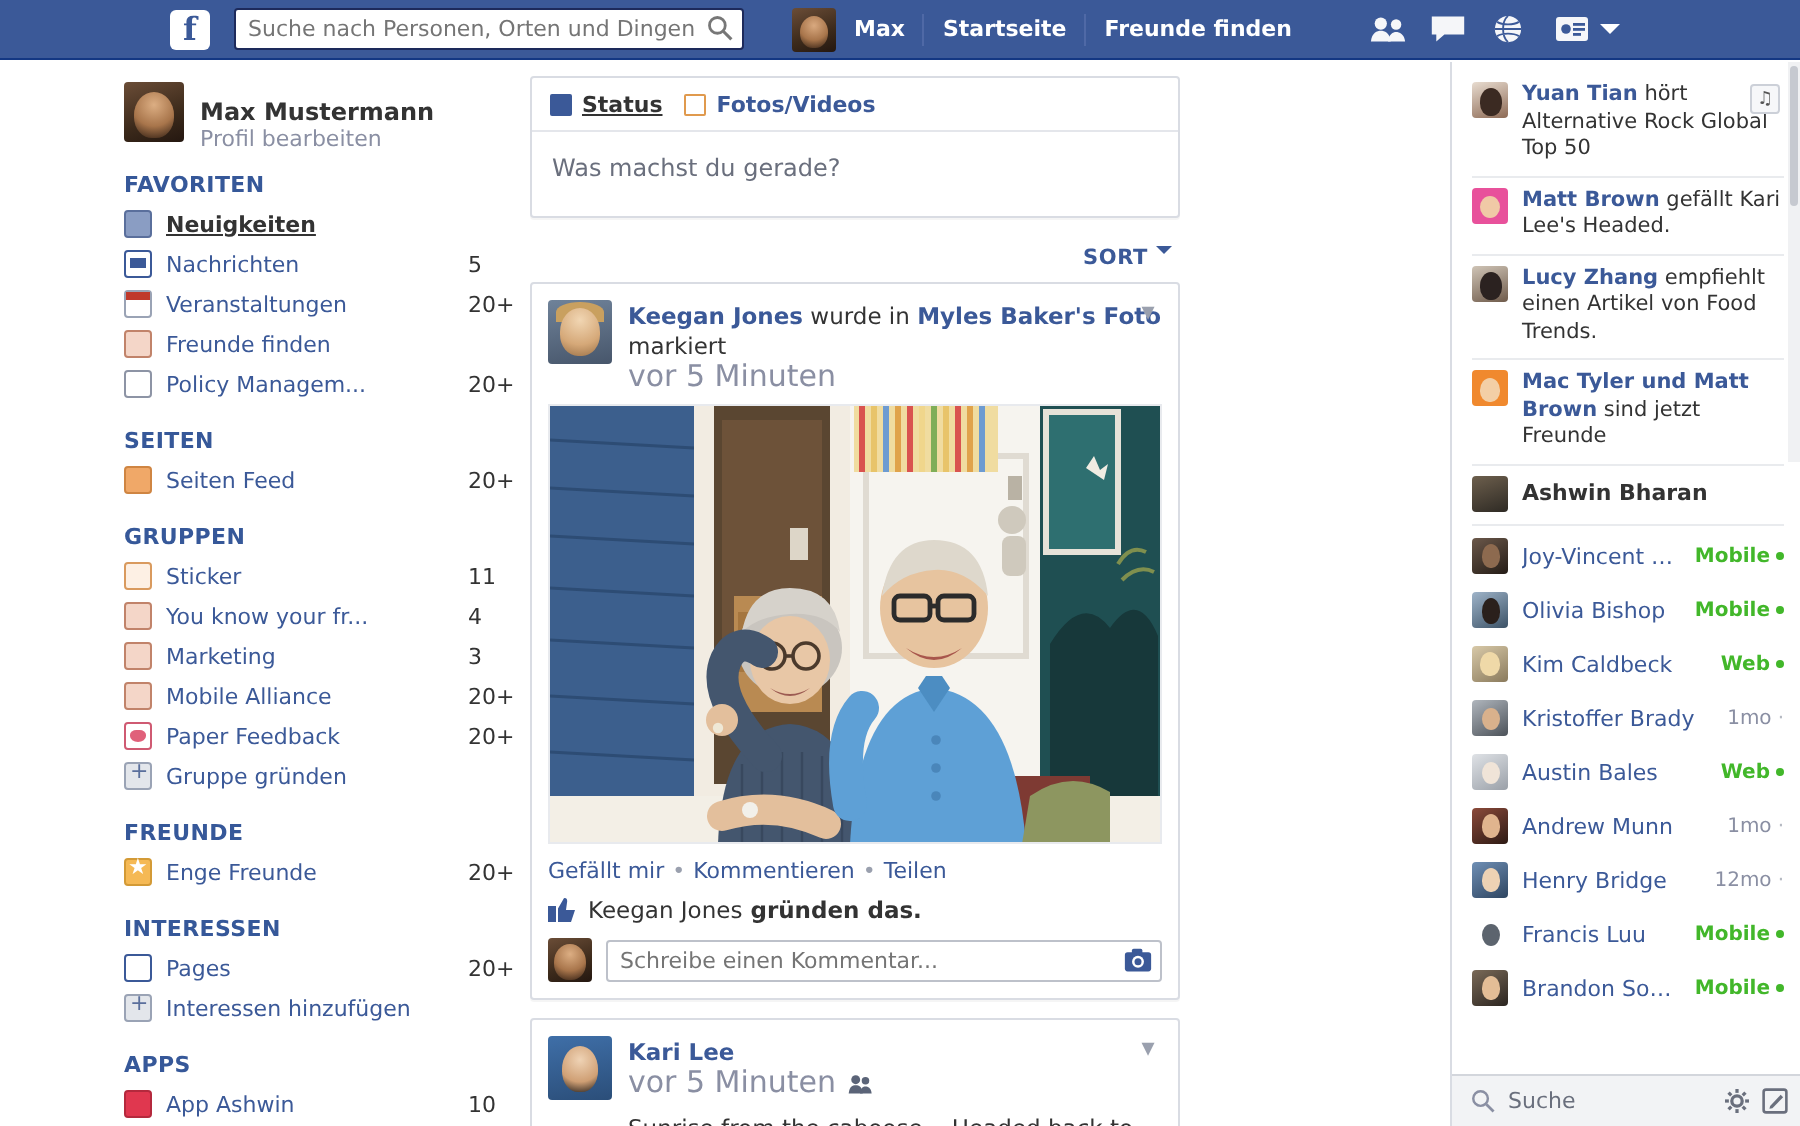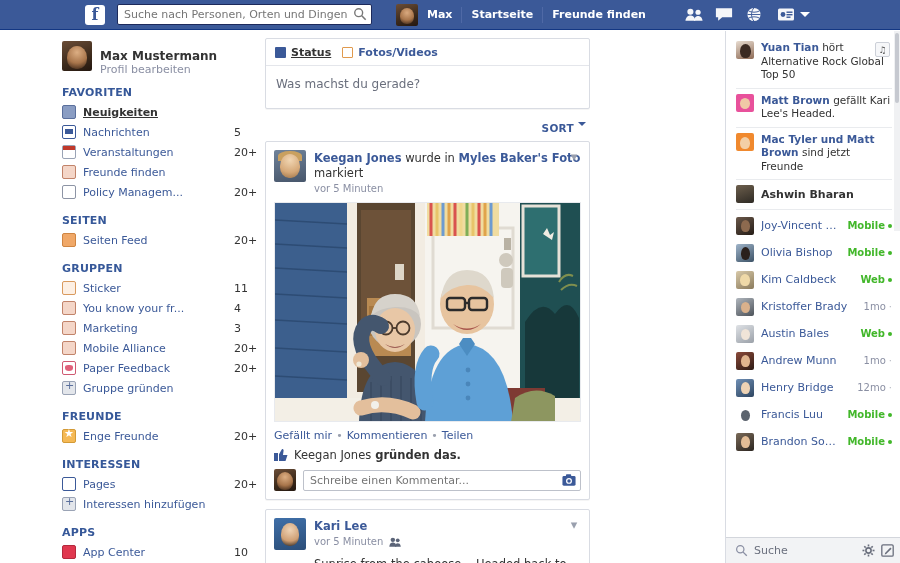--- a/index.html
+++ b/index.html
@@ -150,21 +150,21 @@
   .av-keegan { background: linear-gradient(170deg,#6f8299 0%,#47566b 100%); }
   .av-keegan::after{content:"";position:absolute;left:6px;top:4px;width:20px;height:24px;border-radius:50% 50% 45% 45%;
     background: radial-gradient(circle at 50% 25%, #f1d6b3 0%, #d5a878 60%, #9a7046 100%);}
   .av-keegan::before{content:"";position:absolute;left:4px;top:1px;width:24px;height:10px;border-radius:50% 50% 0 0;background:#c9a05f;}
   .av-kari { background: linear-gradient(170deg,#3f6fa8 0%,#2b4e79 100%); }
   .av-kari::after{content:"";position:absolute;left:7px;top:5px;width:18px;height:23px;border-radius:50% 50% 45% 45%;
     background: radial-gradient(circle at 50% 30%, #efd3b5 0%, #cf9f74 60%, #1e1a18 100%);}
   .post-meta { flex:1 1 auto; padding-top:1px; }
   .post-line { font-size: 11.5px; color:#333; line-height: 15px; }
   .post-line a, .lnk { color:#3b5998; font-weight:bold; text-decoration:none; }
-  .post-time { font-size: 10px; color:#8a8fa3; line-height: 15px; display:flex; align-items:center; gap:6px;}
+  .post-time { font-size: 15px; color:#8a8fa3; line-height: 15px; display:flex; align-items:center; gap:6px;}
   .post-caret {
     position:absolute; right:8px; top:7px; color:#9aa0ae; font-size:13px; font-weight:bold;
     width:14px; text-align:center; cursor:pointer;
   }
   .post-photo-wrap { padding: 0 8px 0 8px; }
   .post-photo {
     width: 100%; height: 220px; display:block; border:1px solid #e8eaee; background:#eceff3;
   }
   .post-text { padding: 0 8px 6px 48px; font-size: 11.5px; color:#333; line-height:16px; }
   .post-actions {
@@ -399,21 +399,21 @@
           <span class="cnt">20+</span>
         </div>
         <div class="nav-item">
           <span class="ico ico-plus"></span>
           <span class="lbl">Interessen hinzufügen</span>
           <span class="cnt"></span>
         </div>
         <div class="sect-title">APPS</div>
         <div class="nav-item">
           <span class="ico ico-app"></span>
-          <span class="lbl">App Center</span>
+          <span class="lbl">App Ashwin</span>
           <span class="cnt">10</span>
         </div>
       </div>
   </div>
 
   <div id="centercol">
 
     <div class="card" id="composer">
       <div id="composer-tabs">
         <div class="ctab active">
@@ -607,20 +607,24 @@
   <div id="rightcol">
     <div id="ticker">
         <div class="tick">
           <div class="tick-av av-yuan"></div>
           <div class="tick-txt"><b>Yuan Tian</b><span> hört Alternative Rock Global Top 50</span></div>
           <div class="tick-badge">♫</div>
         </div>
         <div class="tick">
           <div class="tick-av av-matt"></div>
           <div class="tick-txt"><b>Matt Brown</b><span> gefällt Kari Lee's Headed.</span></div>
+        </div>
+        <div class="tick">
+          <div class="tick-av av-lucy"></div>
+          <div class="tick-txt"><b>Lucy Zhang</b><span> empfiehlt einen Artikel von Food Trends.</span></div>
         </div>
         <div class="tick">
           <div class="tick-av av-mac"></div>
           <div class="tick-txt"><b>Mac Tyler und Matt Brown</b><span> sind jetzt Freunde</span></div>
         </div>
         <div class="tick-plain">
           <div class="tick-av av-ashwin"></div>
           <div class="n">Ashwin Bharan</div>
         </div>
       </div>

